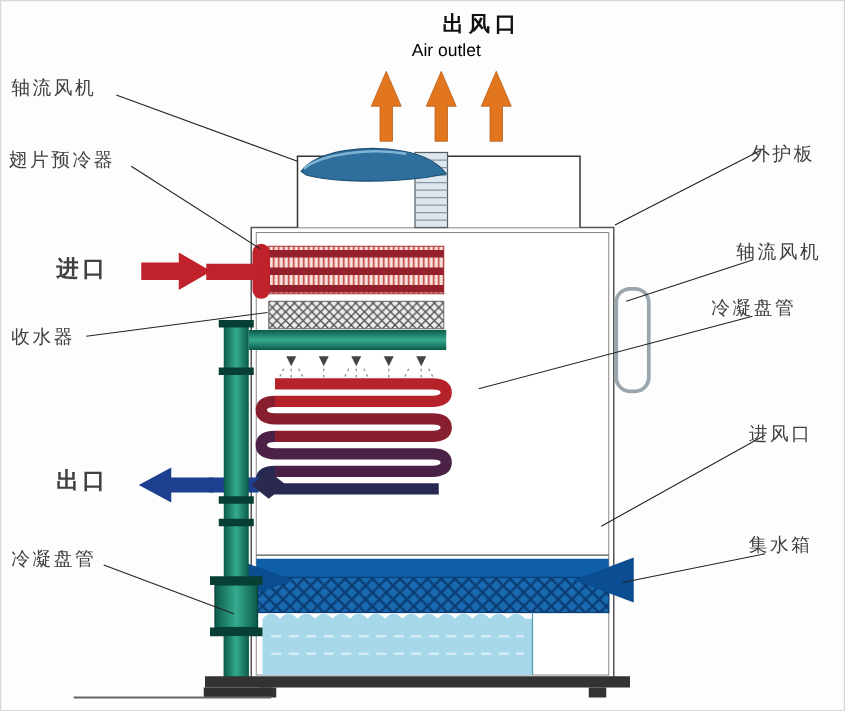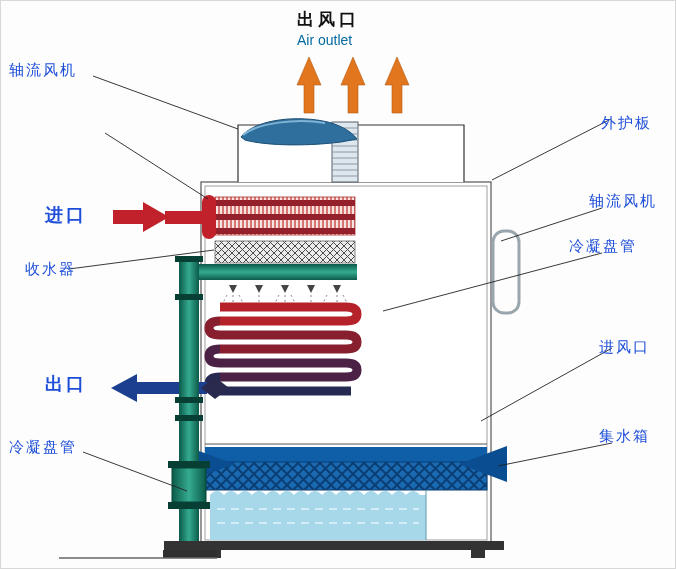--- a/index.html
+++ b/index.html
@@ -9,33 +9,33 @@
     background:#fdfdfd;
     border:1px solid #d8d8d8;
     box-sizing:border-box;
     font-family:"Liberation Sans","DejaVu Sans",sans-serif;
     overflow:hidden;
   }
   .diagram-svg{position:absolute;left:0;top:0;}
   .lbl{
     position:absolute;
     font-size:15px;
-    color:#1d4ed8;
+    color:#404040;
     letter-spacing:2px;
     white-space:nowrap;
     font-family:Liberation Serif, serif;
   }
   .lbl.big{font-size:18px;font-weight:700;letter-spacing:3px;text-align:right;}
   .top-zh{
     position:absolute;left:296px;top:7px;width:120px;
-    text-align:left;font-size:17px;font-weight:700;letter-spacing:4px;color:#111;
+    text-align:right;font-size:17px;font-weight:700;letter-spacing:4px;color:#111;
   }
   .top-en{
     position:absolute;left:296px;top:31px;width:120px;
-    text-align:left;font-size:14px;color:#0369a1;letter-spacing:0;
+    text-align:center;font-size:14px;color:#000000;letter-spacing:0;
   }
 </style>
 </head>
 <body>
 
 <div class="stage">
 
   <svg class="diagram-svg" width="676" height="569" viewBox="0 0 676 569">
     <defs>
       <pattern id="finPat" width="4" height="6" patternUnits="userSpaceOnUse">
@@ -181,22 +181,23 @@
       <line x1="601" y1="252" x2="382" y2="310"></line>
       <line x1="611" y1="347" x2="480" y2="420"></line>
       <line x1="611" y1="442" x2="497" y2="465"></line>
     </g>
   </svg>
 
   <div class="top-zh">出风口</div>
   <div class="top-en">Air outlet</div>
 
   <div class="lbl" style="left:8px;top:60px">轴流风机</div>
+  <div class="lbl" style="left:6px;top:118px">翅片预冷器</div>
   <div class="lbl big" style="left:44px;top:202px">进口</div>
-  <div class="lbl" style="left:24px;top:259px">收水器</div>
+  <div class="lbl" style="left:8px;top:259px">收水器</div>
   <div class="lbl big" style="left:44px;top:371px">出口</div>
   <div class="lbl" style="left:8px;top:437px">冷凝盘管</div>
 
   <div class="lbl" style="left:600px;top:113px">外护板</div>
   <div class="lbl" style="left:588px;top:191px">轴流风机</div>
   <div class="lbl" style="left:568px;top:236px">冷凝盘管</div>
   <div class="lbl" style="left:598px;top:337px">进风口</div>
   <div class="lbl" style="left:598px;top:426px">集水箱</div>
 
 </div>

